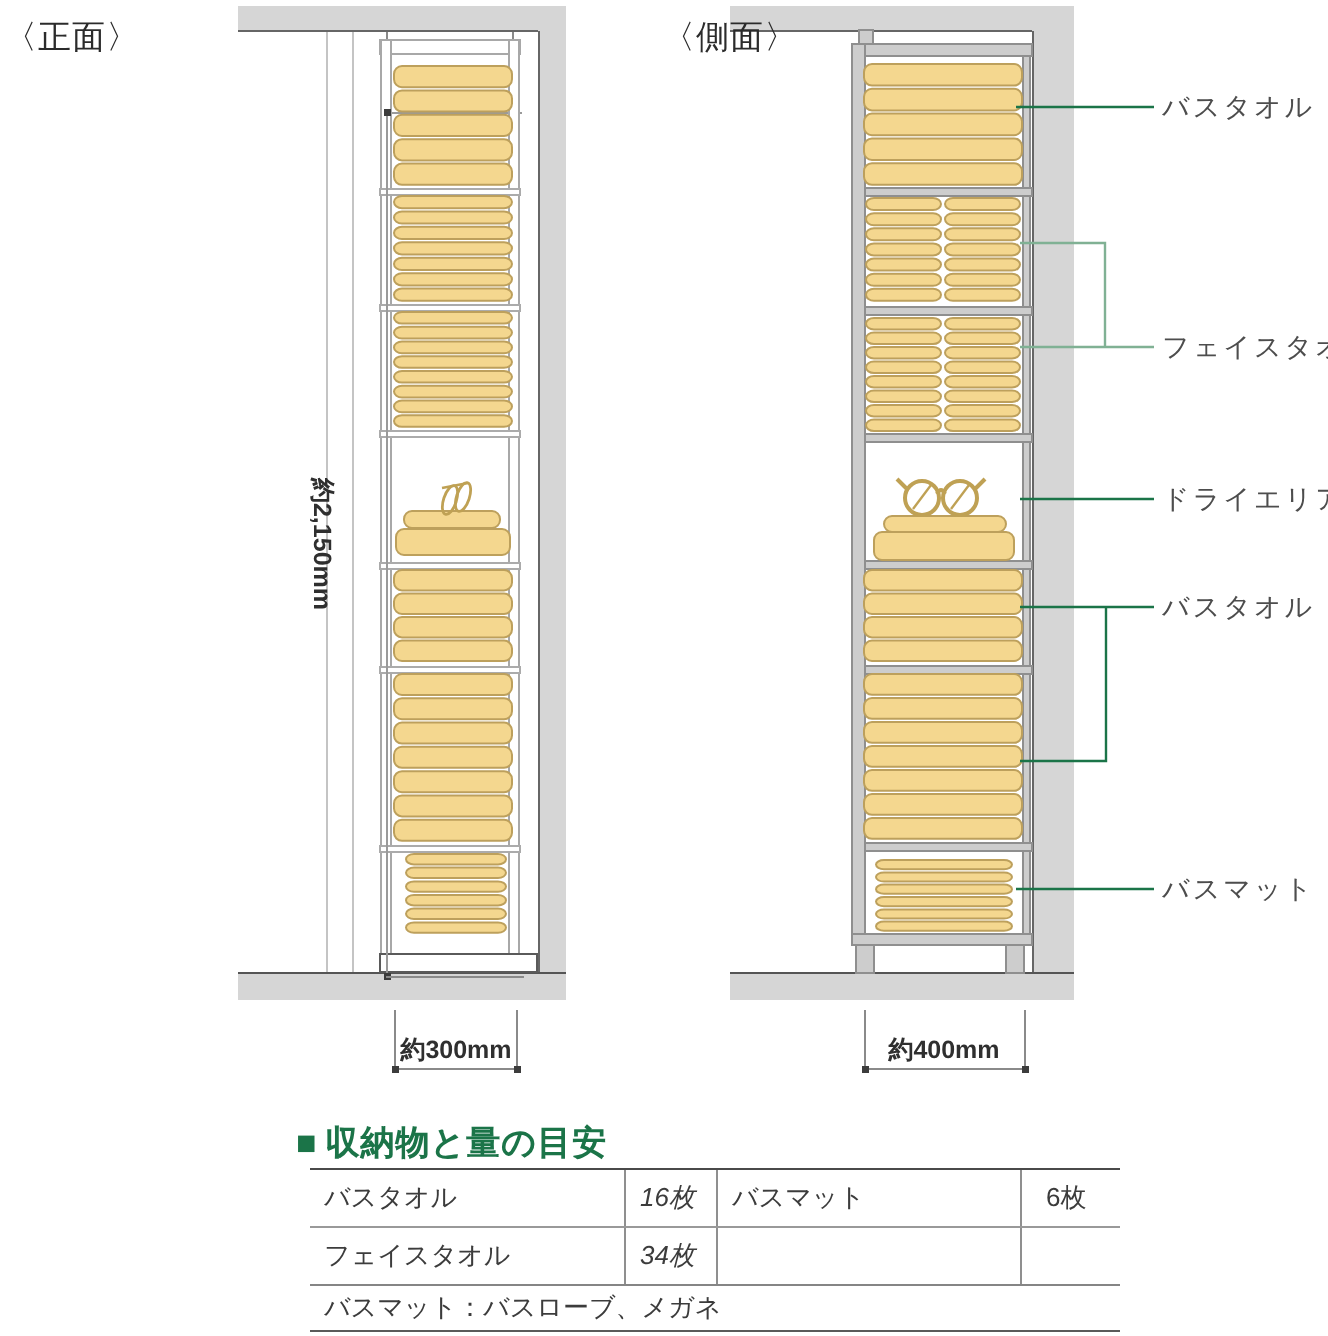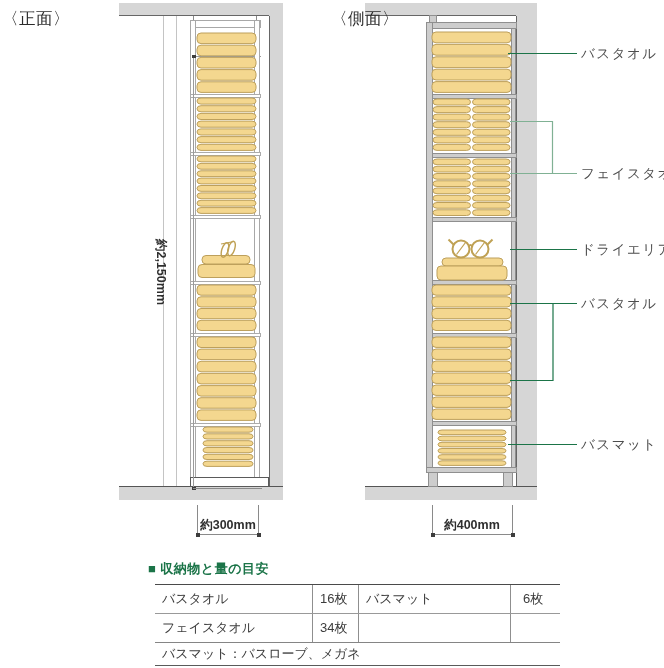--- a/index.html
+++ b/index.html
@@ -8,28 +8,28 @@
     font-family:"Liberation Sans","DejaVu Sans",sans-serif;
   }
   .diagram-svg{position:absolute;left:0;top:0;}
   svg text{font-family:"Liberation Sans","DejaVu Sans",sans-serif;}
   .view-header{font-size:16.5px;fill:#2b2b2b;letter-spacing:.5px;}
   .callout-text{font-size:13.5px;fill:#4d4d4d;letter-spacing:1.5px;}
   .dim-text{font-size:12.5px;fill:#2f2f2f;font-weight:600;}
   .dim-text-v{font-size:12.5px;fill:#2f2f2f;font-weight:600;}
   
   .legend{position:absolute;left:0;top:556px;width:664px;height:112px;}
-  .legend-title{position:absolute;left:148px;top:4px;font-size:13px;font-weight:bold;letter-spacing:.5px;}
+  .legend-title{position:absolute;left:148px;top:4px;font-size:17px;font-weight:bold;letter-spacing:.5px;}
   .legend-title .sq{margin-right:4px;}
   .tbl{position:absolute;left:155px;top:28px;width:405px;border-top:1px solid #4a4a4a;font-size:13px;color:#3c3c3c;}
   .trow{display:flex;height:29px;line-height:28px;border-bottom:1px solid #999;box-sizing:border-box;}
   .trow.r2{border-bottom:1px solid #858585;}
   .tcell{box-sizing:border-box;padding-left:7px;overflow:hidden;white-space:nowrap;}
   .c1{width:157px;}
-  .c2{width:46px;border-left:1px solid #8f8f8f;}
+  .c2{width:46px;border-left:1px solid #8f8f8f;font-style:italic;}
   .c3{width:152px;border-left:1px solid #8f8f8f;}
   .c4{width:50px;border-left:1px solid #8f8f8f;padding-left:12px;}
   .tnote{height:23px;line-height:22px;border-bottom:1px solid #5a5a5a;box-sizing:border-box;padding-left:7px;}
 </style>
 </head>
 <body>
 
 <div class="page">
 
 <svg class="diagram-svg" width="664" height="556" viewBox="0 0 664 556">

